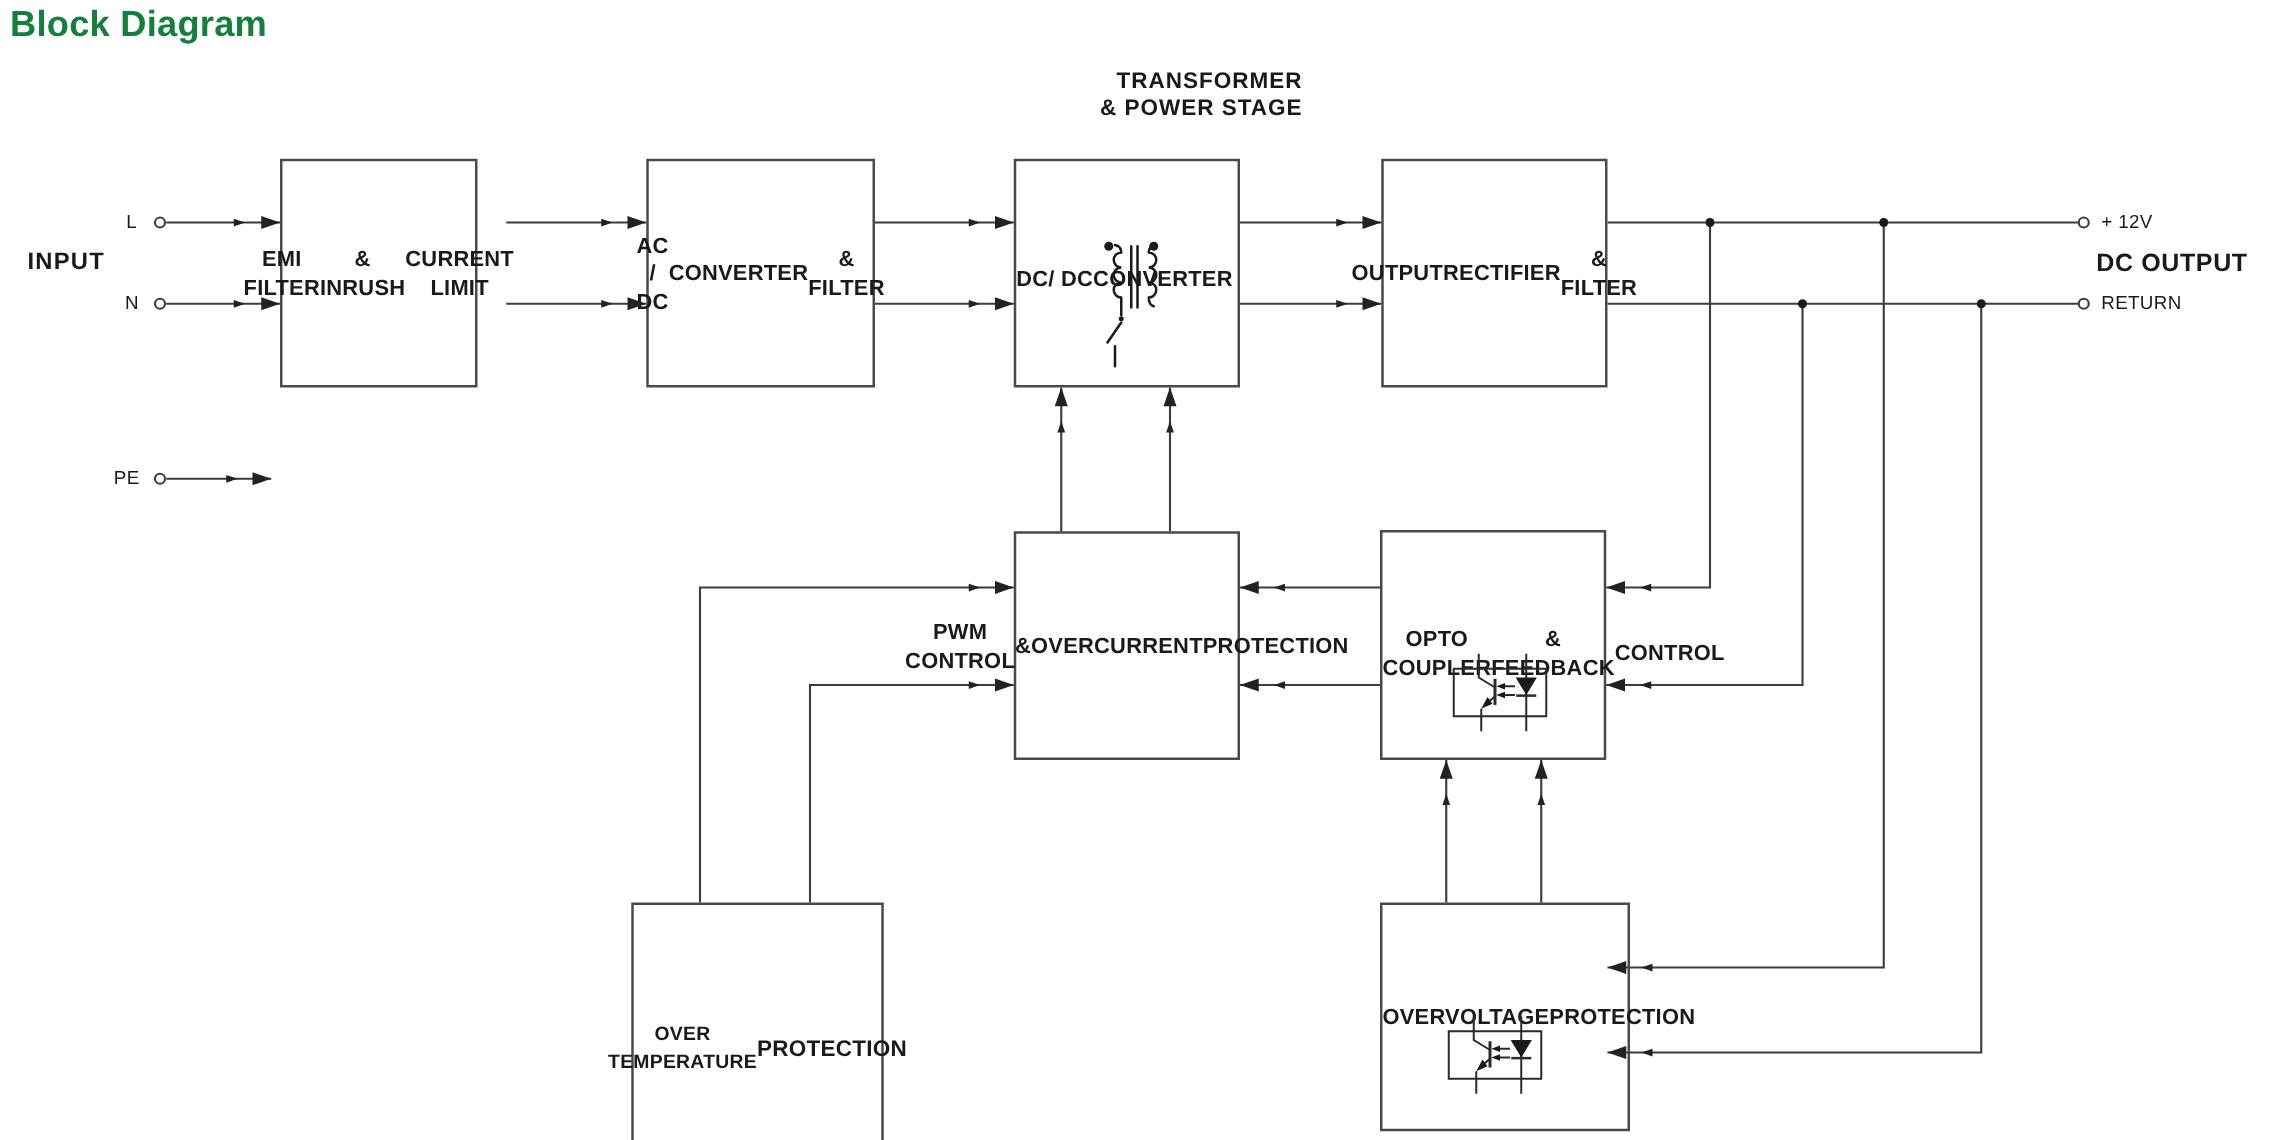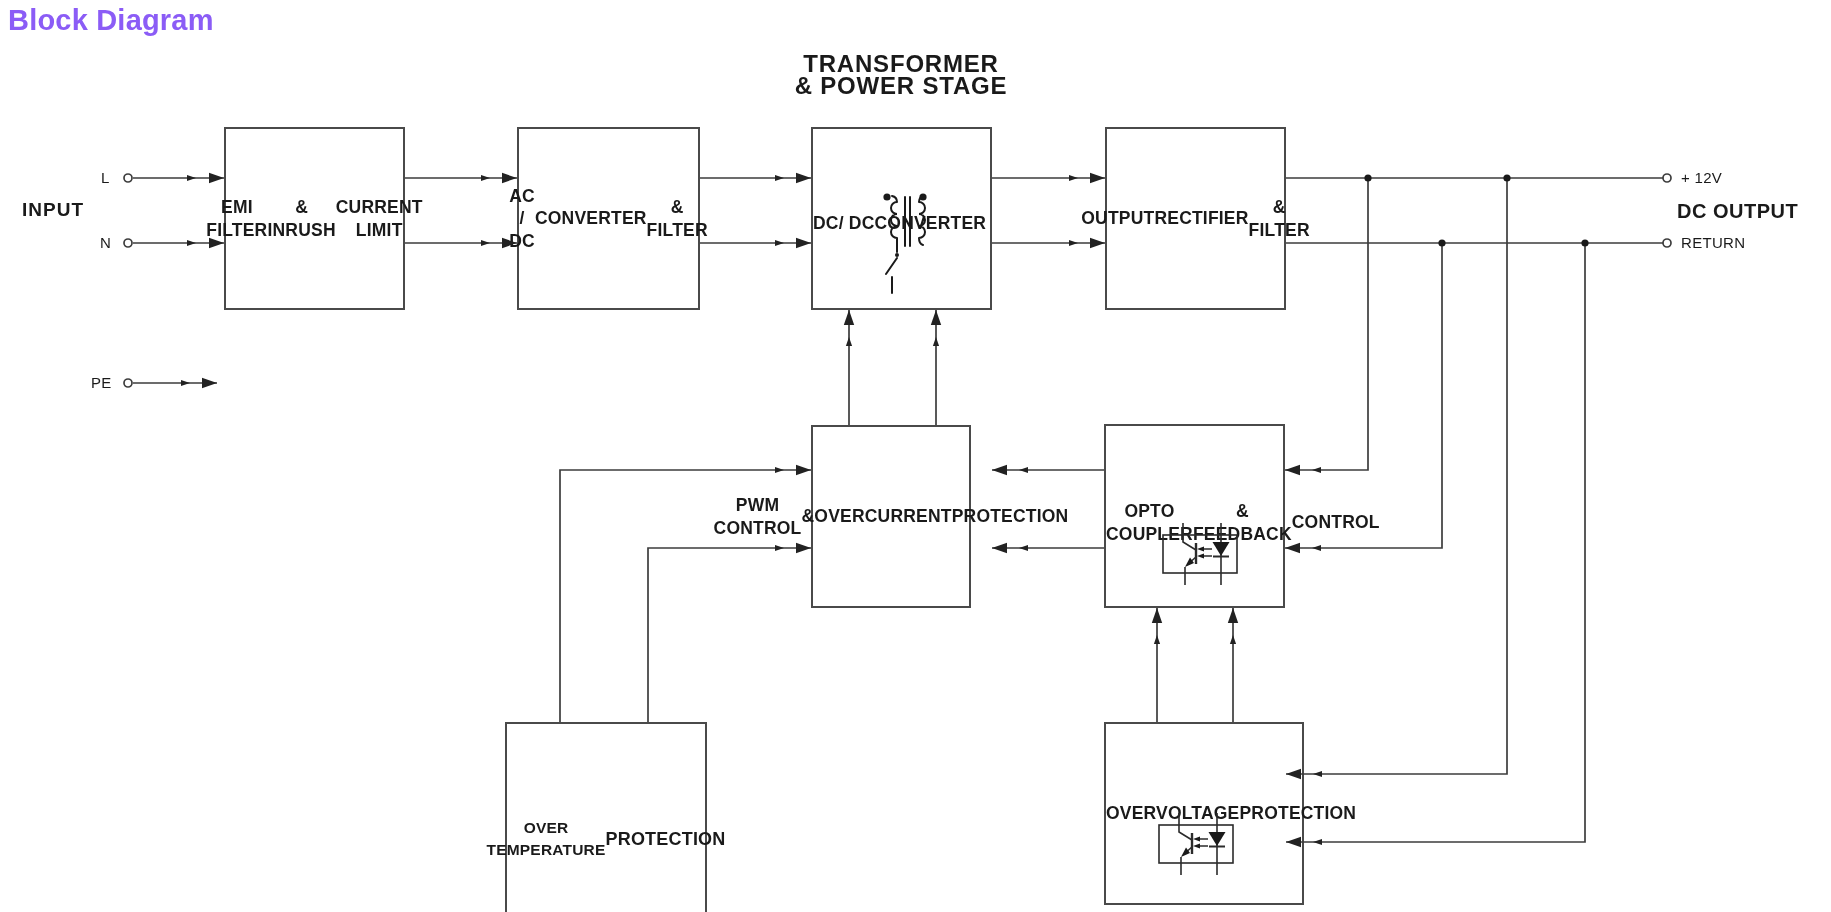--- a/index.html
+++ b/index.html
@@ -5,56 +5,56 @@
   html,body{margin:0;padding:0;background:#ffffff;}
   .canvas{
     position:relative;width:1831px;height:912px;background:#ffffff;
     font-family:"Liberation Sans",sans-serif;color:#1a1a1a;overflow:hidden;
   }
   .page-title{
     position:absolute;left:8px;top:4px;margin:0;
     font-size:29px;font-weight:bold;letter-spacing:0.2px;color:#18A3E2;
   }
   .stage-label{
-    position:absolute;left:760px;top:53px;width:282px;text-align:center;
-    font-size:24px;font-weight:bold;letter-spacing:0.8px;line-height:22px;
+    position:absolute;left:760px;top:53px;width:282px;text-align:right;
+    font-size:18px;font-weight:bold;letter-spacing:0.8px;line-height:22px;
   }
   .box{
     position:absolute;box-sizing:border-box;border:2px solid #4a4a4a;background:#ffffff;
     display:flex;flex-direction:row;align-items:center;justify-content:center;
     text-align:center;font-weight:bold;font-size:17.5px;line-height:22.5px;letter-spacing:0.2px;
   }
   .box.top-align{justify-content:flex-start;}
   .box .sm{font-size:15.5px;}
   .box .lg{font-size:18px;}
-  #box-emi {left:224px; top:127px; width:181px; height:183px;}
+  #box-emi {left:224px; top:127px; width:158px; height:183px;}
   #box-acdc{left:517px; top:127px; width:183px; height:183px;}
   #box-dcdc{left:811px; top:127px; width:181px; height:183px; padding-top:10px;}
   #box-rect{left:1105px;top:127px; width:181px; height:183px;}
-  #box-pwm {left:811px; top:425px; width:160px; height:183px;}
+  #box-pwm {left:811px; top:425px; width:181px; height:183px;}
   #box-opto{left:1104px;top:424px; width:181px; height:184px; padding-top:13px;}
   #box-otp {left:505px; top:722px; width:202px; height:234px;}
   #box-ovp {left:1104px;top:722px; width:200px; height:183px; }
   .side-label{position:absolute;font-weight:bold;}
   .input-label{left:22px;top:199px;font-size:19px;letter-spacing:1px;}
   .output-label{left:1677px;top:200px;font-size:20px;letter-spacing:0.5px;}
   .term{position:absolute;font-size:15px;font-weight:normal;letter-spacing:0.3px;}
   #term-l  {left:101px; top:169px;}
   #term-n  {left:100px; top:234px;}
   #term-pe {left:91px;  top:374px;}
   #term-12v{left:1681px;top:169px;}
   #term-ret{left:1681px;top:234px;}
   svg.wires{position:absolute;left:0;top:0;pointer-events:none;}
 </style>
 </head>
 <body>
 
 <div class="canvas">
 
-  <h1 class="page-title" style="color: #8b5cf6;">Block Diagram</h1>
+  <h1 class="page-title" style="color: #15803d;">Block Diagram</h1>
 
   <div class="stage-label">
     <div>TRANSFORMER</div>
     <div>&amp; POWER STAGE</div>
   </div>
 
   <div class="side-label input-label">INPUT</div>
   <div class="side-label output-label">DC OUTPUT</div>
 
   <span class="term" id="term-l">L</span>

